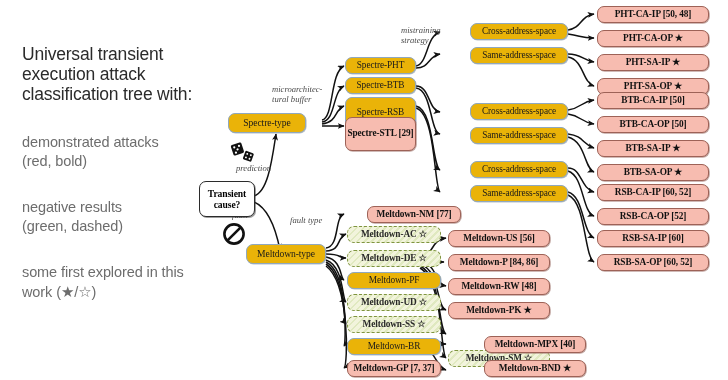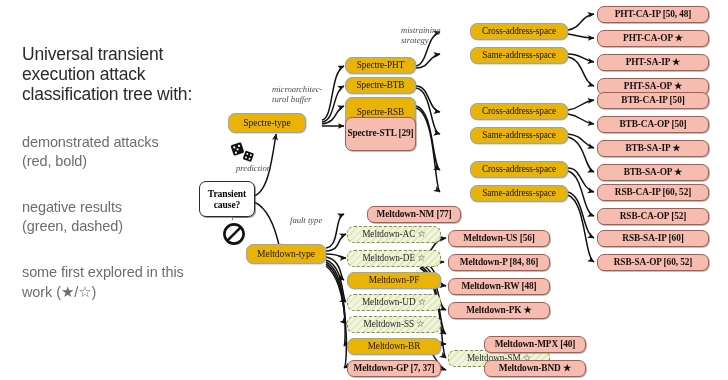--- a/index.html
+++ b/index.html
@@ -45,21 +45,21 @@
     font-weight:400;
     box-shadow:0.6px 0.6px 0 rgba(120,135,150,0.55);
   }
   .red{
     background:#f7bcb0;border:1.4px solid #9d6257;color:#111;
     font-weight:700;
     box-shadow:0.8px 0.8px 0 rgba(140,90,80,0.55);
   }
   .green{
     background:repeating-linear-gradient(-45deg,#f2f4dc 0px,#f2f4dc 3px,#e0e9c0 3px,#e0e9c0 5px);
-    border:1.4px dashed #7f9440;color:#2a2a2a;font-weight:400;text-align:center;
+    border:1.4px dashed #7f9440;color:#2a2a2a;font-weight:700;text-align:center;
   }
   .rootnode{
     background:#ffffff;border:1px solid #2b2b2b;color:#000;
     font-weight:700;border-radius:7px;
     display:flex;flex-direction:column;align-items:center;justify-content:center;
     line-height:11px;font-size:9.6px;
     box-shadow:1px 1px 0 rgba(60,60,60,0.5);
   }
   .big-blue{font-size:9.6px;}
 

